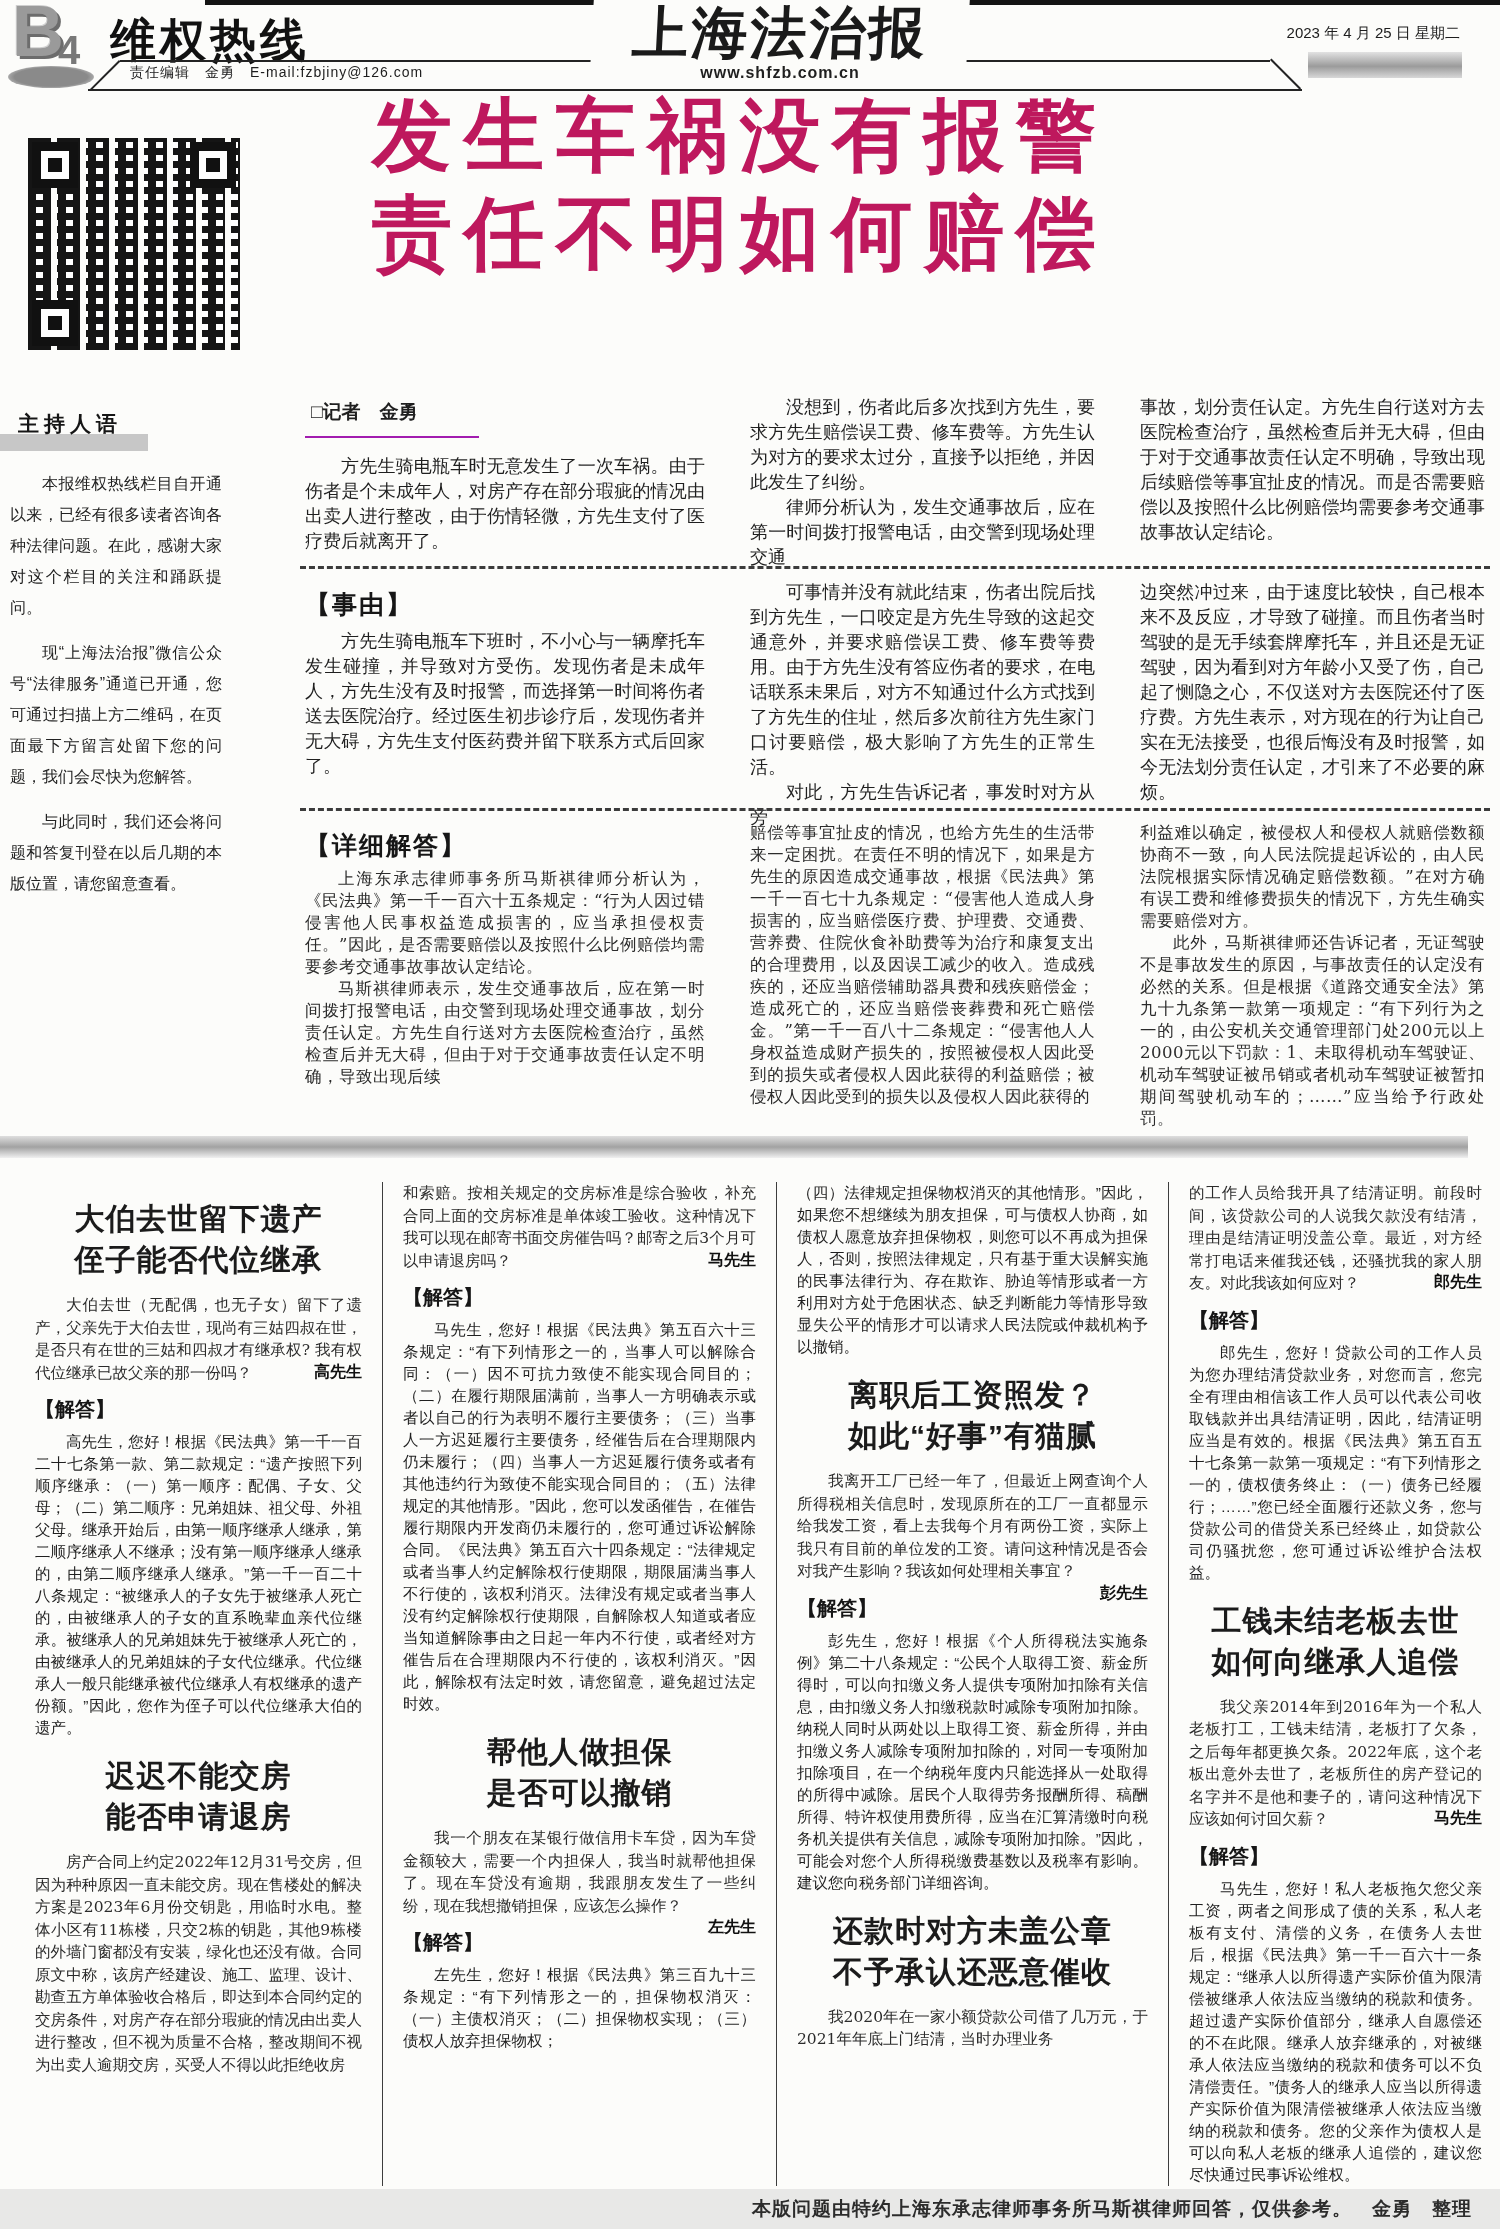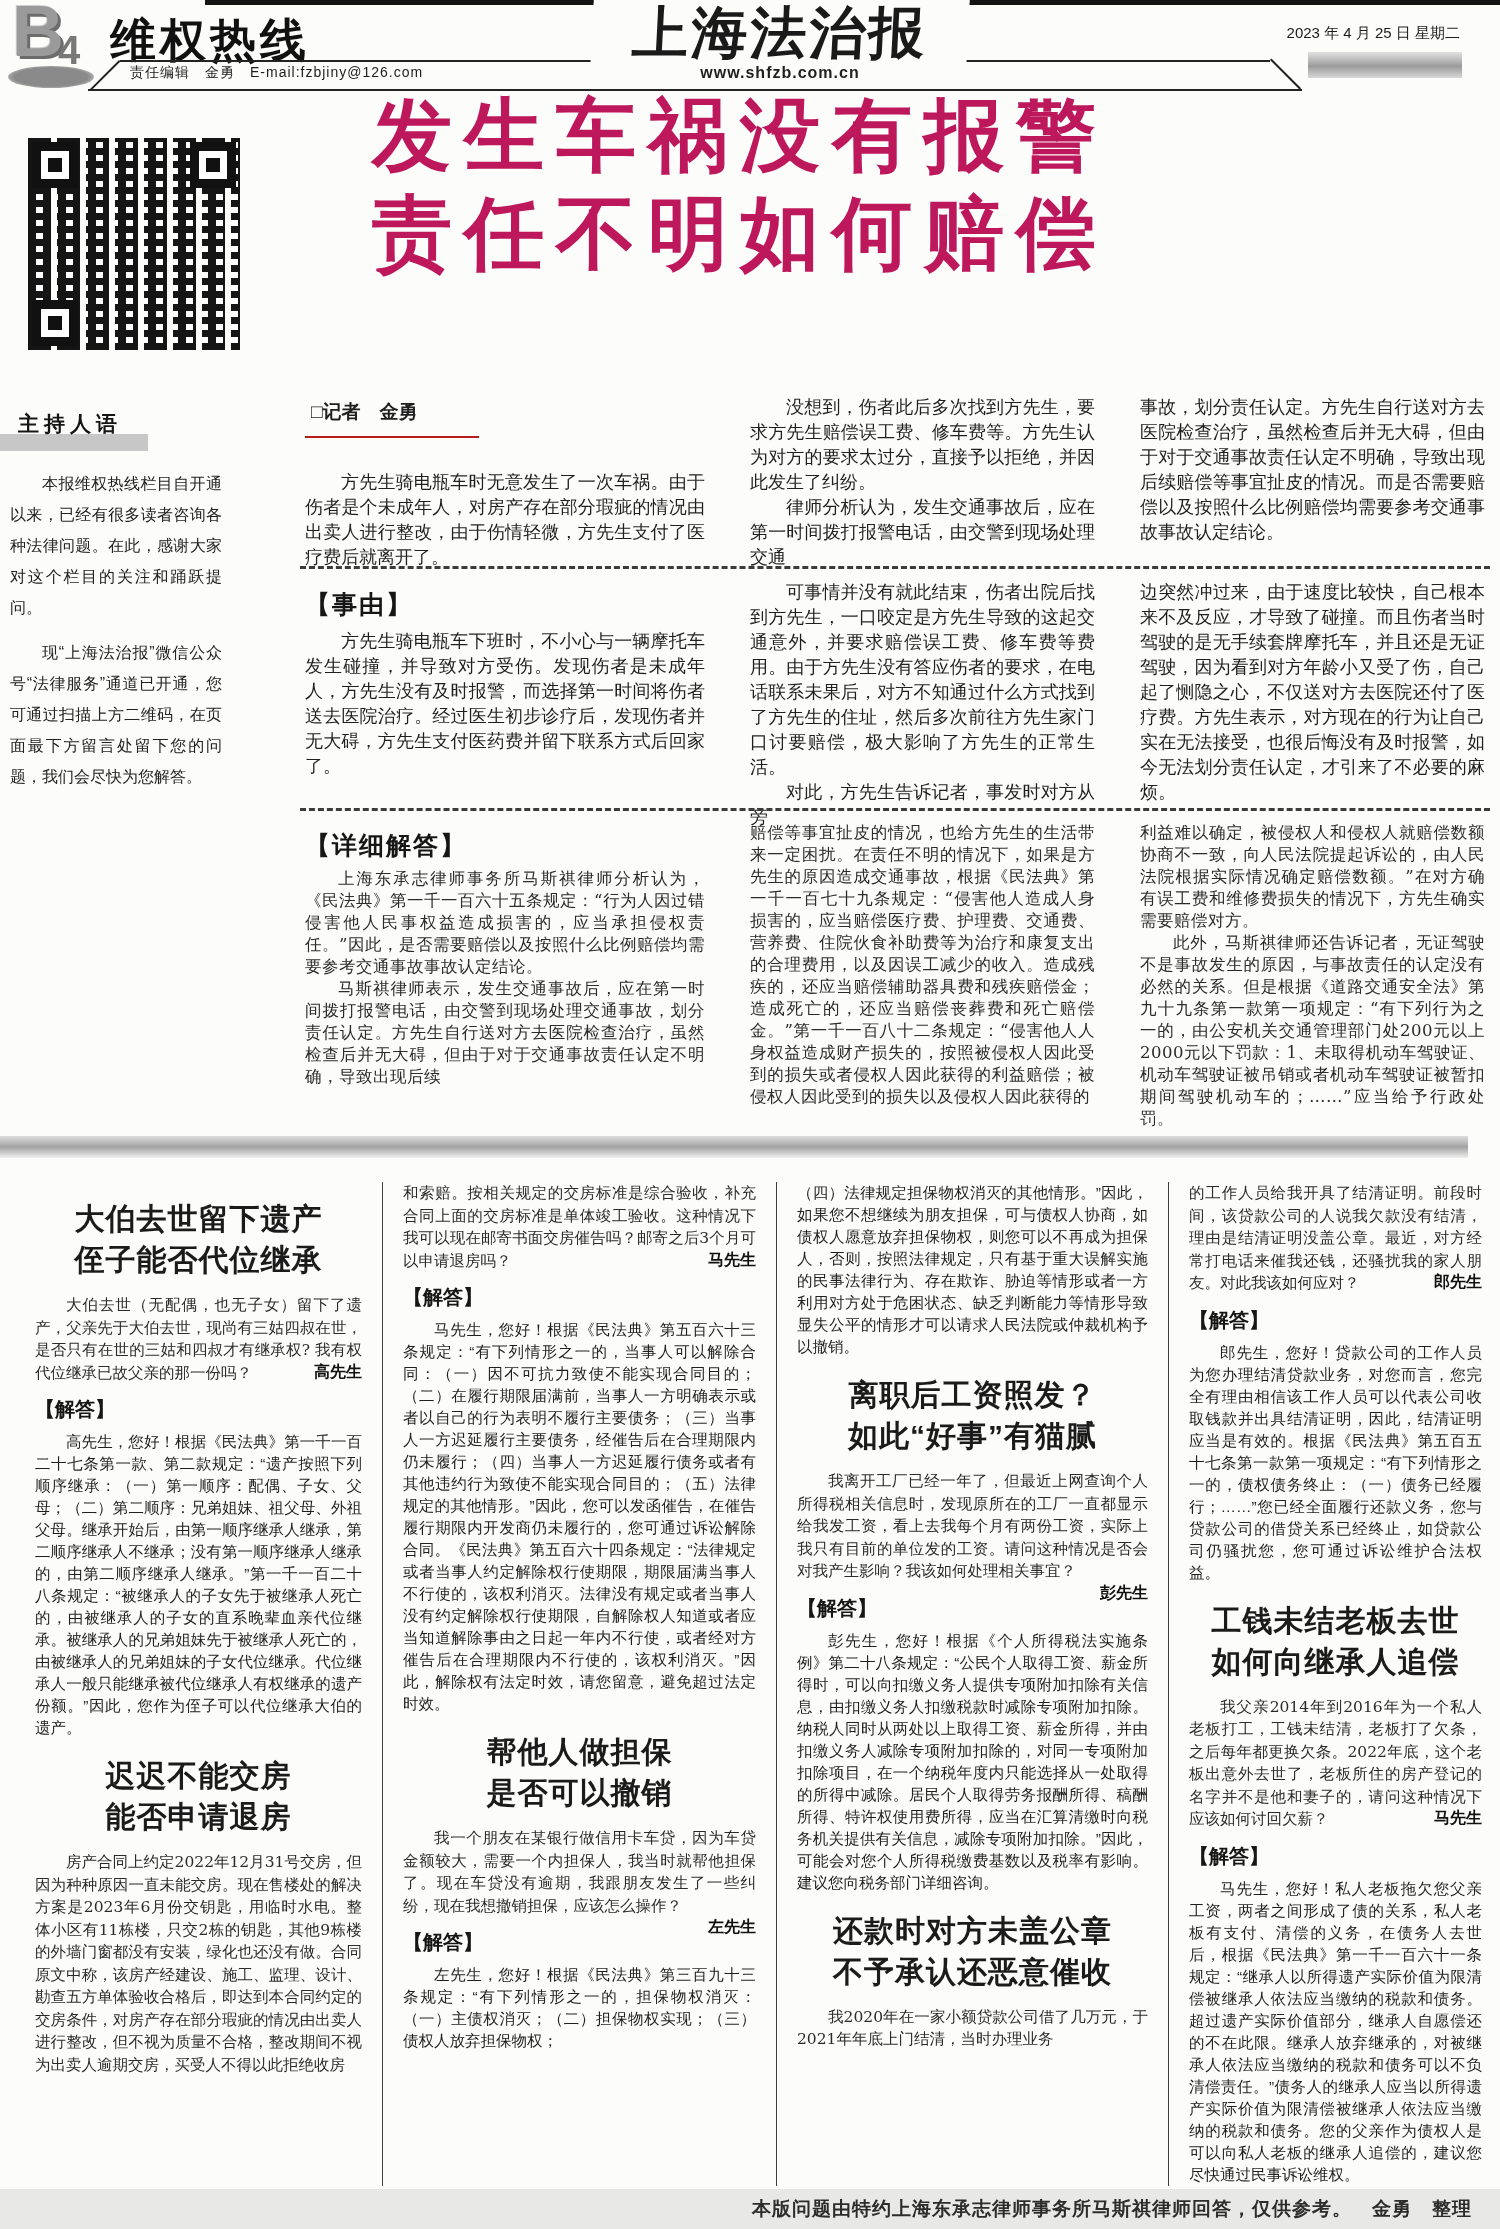--- a/index.html
+++ b/index.html
@@ -46,22 +46,22 @@
   .host-title { position:relative; z-index:1; font-size:21px; font-weight:800; letter-spacing:5px; padding-left:8px; color:#151515; }
   .host-body { margin-top:30px; font-size:16px; line-height:31px; text-align:justify; color:#222; }
   .host-body p { text-indent:2em; margin:2px 0 14px; }
   
   .headline { position:absolute; left:290px; top:87px; width:900px; text-align:center;
               font-size:80px; line-height:98px; font-weight:900; letter-spacing:12px; color:#be185d; }
   .colgrid { position:absolute; left:305px; width:1180px; display:grid;
              grid-template-columns:400px 345px 345px; column-gap:45px; }
   .intro { top:395px; font-size:18px; line-height:25px; text-align:justify; }
   .intro p, .incident p { text-indent:2em; margin:0; }
-  .byline { display:inline-block; font-size:19px; font-weight:bold; border-bottom:2px solid #b91c1c;
-            padding:4px 62px 12px 6px; margin-bottom:32px; }
+  .byline { display:inline-block; font-size:19px; font-weight:bold; border-bottom:2px solid #a21caf;
+            padding:4px 62px 12px 6px; margin-bottom:16px; }
   .dashed { position:absolute; left:300px; width:1190px; border-top:3px dashed #3c3c3c; }
   .dash1 { top:566px; } .dash2 { top:808px; }
   .incident { top:580px; font-size:18px; line-height:25px; text-align:justify; }
   .sec-label { font-size:25px; font-weight:800; letter-spacing:2px; margin:12px 0 12px; color:#161616; }
   .detail { top:822px; font-size:16.5px; line-height:22px; text-align:justify;
             font-family:"DejaVu Serif","Liberation Serif",serif; color:#2b2b2b; letter-spacing:.5px; }
   .detail p { text-indent:2em; margin:0; }
   .detail .sec-label, .incident .sec-label { font-family:"Liberation Sans","DejaVu Sans",sans-serif; }
   p.cont { text-indent:0 !important; }
   
@@ -121,20 +121,21 @@
         <div class="core"></div>
       </div>
   </div>
 
   <div class="host">
     <div class="host-band"></div>
     <div class="host-title">主持人语</div>
     <div class="host-body">
       <p>本报维权热线栏目自开通以来，已经有很多读者咨询各种法律问题。在此，感谢大家对这个栏目的关注和踊跃提问。</p>
       <p>现“上海法治报”微信公众号“法律服务”通道已开通，您可通过扫描上方二维码，在页面最下方留言处留下您的问题，我们会尽快为您解答。</p>
+      <p>与此同时，我们还会将问题和答复刊登在以后几期的本版位置，请您留意查看。</p>
     </div>
   </div>
 
   <div class="headline">
     <div>发生车祸没有报警</div>
     <div>责任不明如何赔偿</div>
   </div>
 
   <div class="colgrid intro">
     <div>

